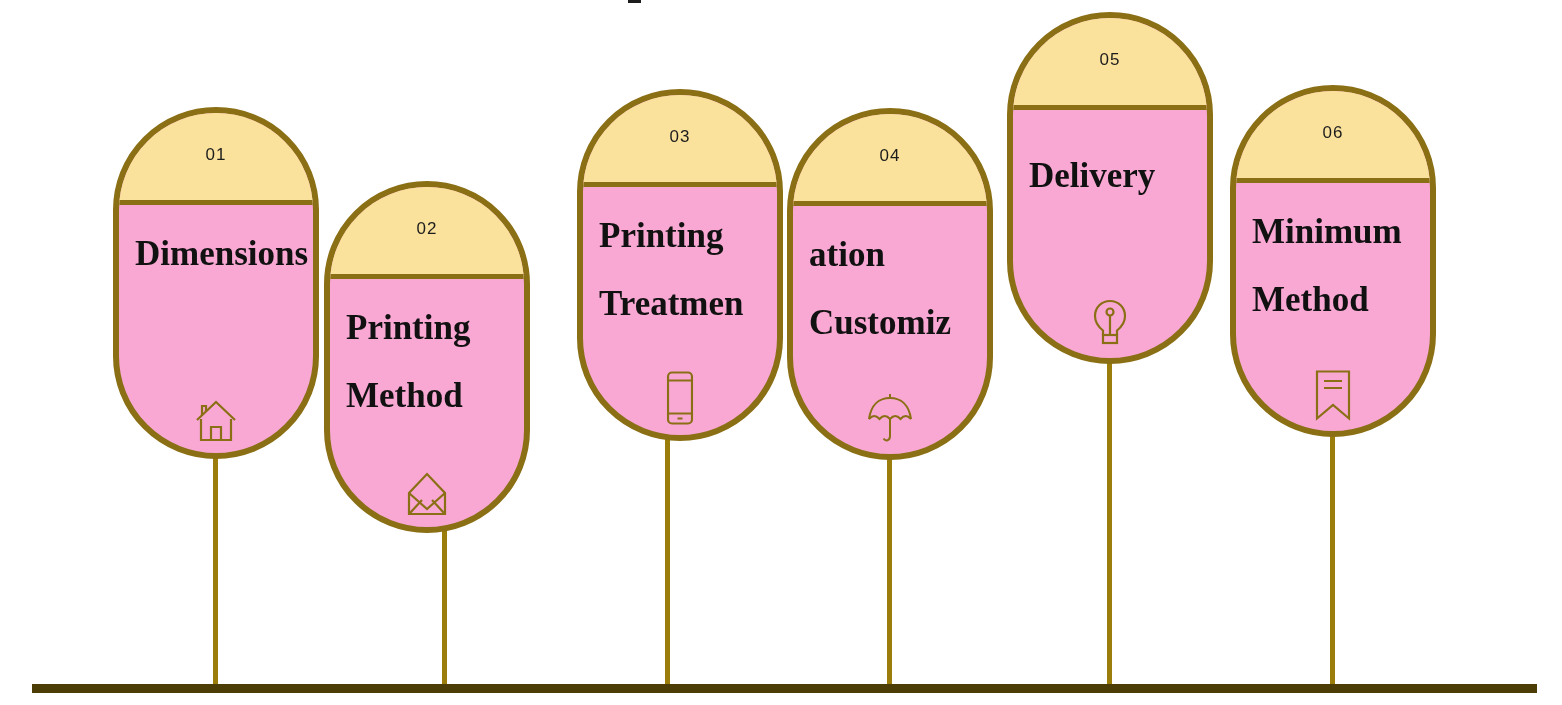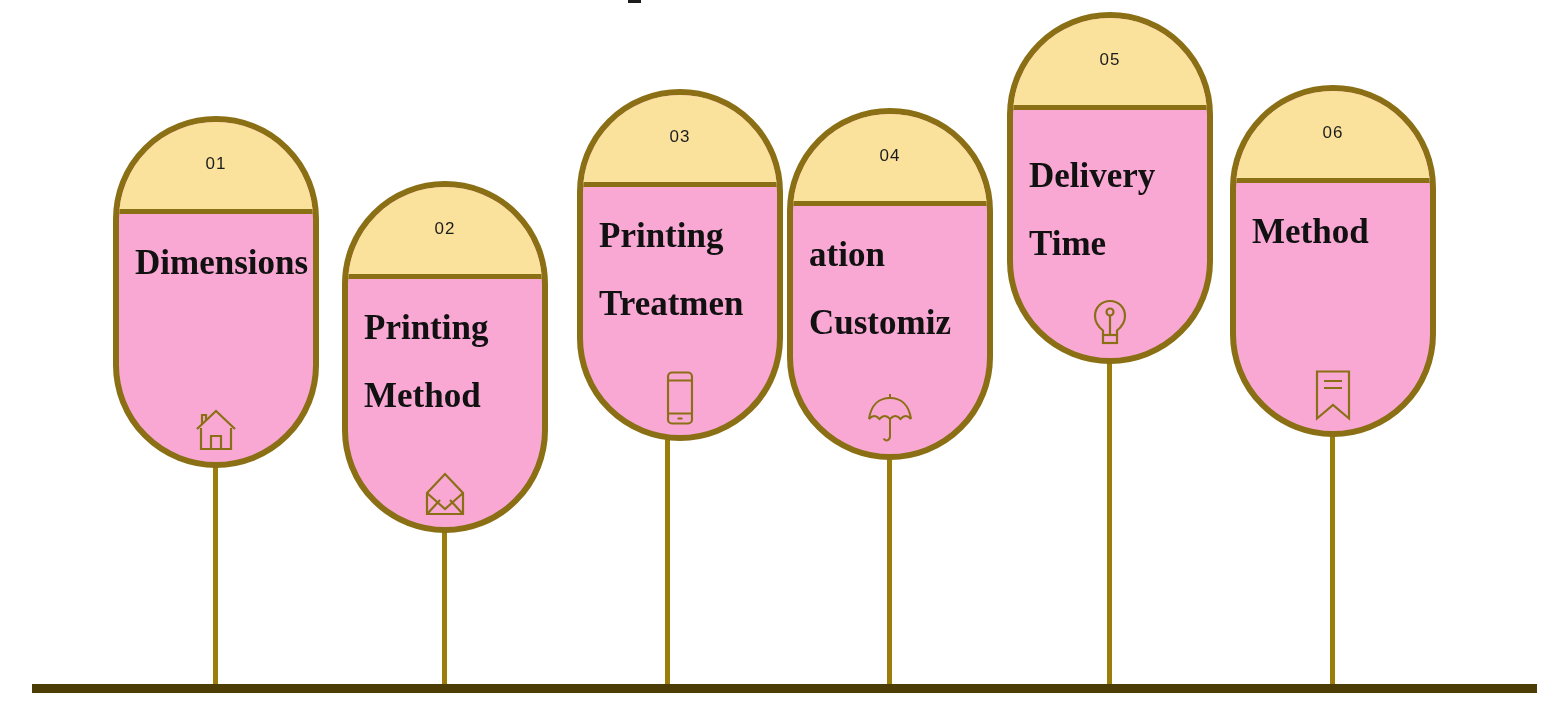--- a/index.html
+++ b/index.html
@@ -76,42 +76,42 @@
 </style>
 </head>
 <body>
 
 <div class="stage">
 
   <div class="artifact"></div>
 
   <div class="figure">
     <div class="stem" style="left:213px; top:456px; height:232px;"></div>
-    <div class="capsule" style="left:113px; top:116px;">
+    <div class="capsule" style="left:113px; top:107px;">
       <div class="cap-top">
         <div class="num">01</div>
       </div>
       <div class="title">
         <span>Dimensions</span>
         <span></span>
       </div>
       <div class="icon">
         <svg width="46" height="46" viewBox="0 0 46 46" fill="none" stroke="currentColor" stroke-width="2.2">
           <path d="M4 23 L23 5 L42 23"></path>
           <path d="M9 18 V9 H13 V14"></path>
           <path d="M8 22 V43 H38 V22"></path>
           <path d="M18 43 V30 H28 V43"></path>
         </svg>
       </div>
     </div>
   </div>
 
   <div class="figure">
     <div class="stem" style="left:442px; top:530px; height:158px;"></div>
-    <div class="capsule" style="left:342px; top:181px;">
+    <div class="capsule" style="left:324px; top:181px;">
       <div class="cap-top">
         <div class="num">02</div>
       </div>
       <div class="title">
         <span>Printing</span>
         <span>Method</span>
       </div>
       <div class="icon">
         <svg width="46" height="48" viewBox="0 0 46 48" fill="none" stroke="currentColor" stroke-width="2.2">
           <path d="M5 24 L23 5 L41 24 V45 H5 Z"></path>
@@ -166,40 +166,40 @@
   </div>
 
   <div class="figure">
     <div class="stem" style="left:1107px; top:361px; height:327px;"></div>
     <div class="capsule" style="left:1007px; top:12px; --title-top:124px;">
       <div class="cap-top">
         <div class="num">05</div>
       </div>
       <div class="title">
         <span>Delivery</span>
-        <span>Time</span>
       </div>
       <div class="icon">
         <svg width="42" height="50" viewBox="0 0 42 50" fill="none" stroke="currentColor" stroke-width="2.2">
           <path d="M14 37 V32.5 C9 28.5 6 24 6 18 C6 9.5 12.5 3 21 3 C29.5 3 36 9.5 36 18 C36 24 33 28.5 28 32.5 V37"></path>
           <rect x="14" y="37" width="14" height="8"></rect>
           <circle cx="21" cy="14" r="3.5"></circle>
           <path d="M21 17.5 V37"></path>
         </svg>
       </div>
     </div>
   </div>
 
   <div class="figure">
     <div class="stem" style="left:1330px; top:434px; height:254px;"></div>
     <div class="capsule" style="left:1230px; top:85px;">
       <div class="cap-top">
         <div class="num">06</div>
       </div>
       <div class="title">
+        <span>Minimum</span>
         <span>Method</span>
       </div>
       <div class="icon">
         <svg width="38" height="52" viewBox="0 0 38 52" fill="none" stroke="currentColor" stroke-width="2.2">
           <path d="M3 2.5 H35 V49.5 L19 36 L3 49.5 Z"></path>
           <path d="M10 12 H28"></path>
           <path d="M10 19 H28"></path>
         </svg>
       </div>
     </div>

